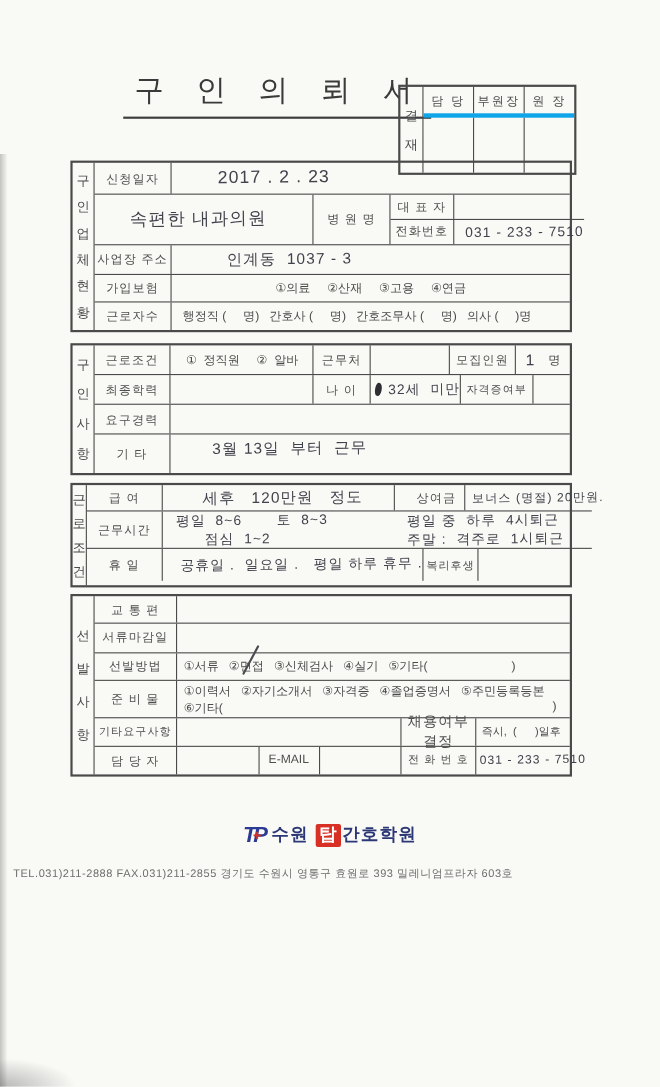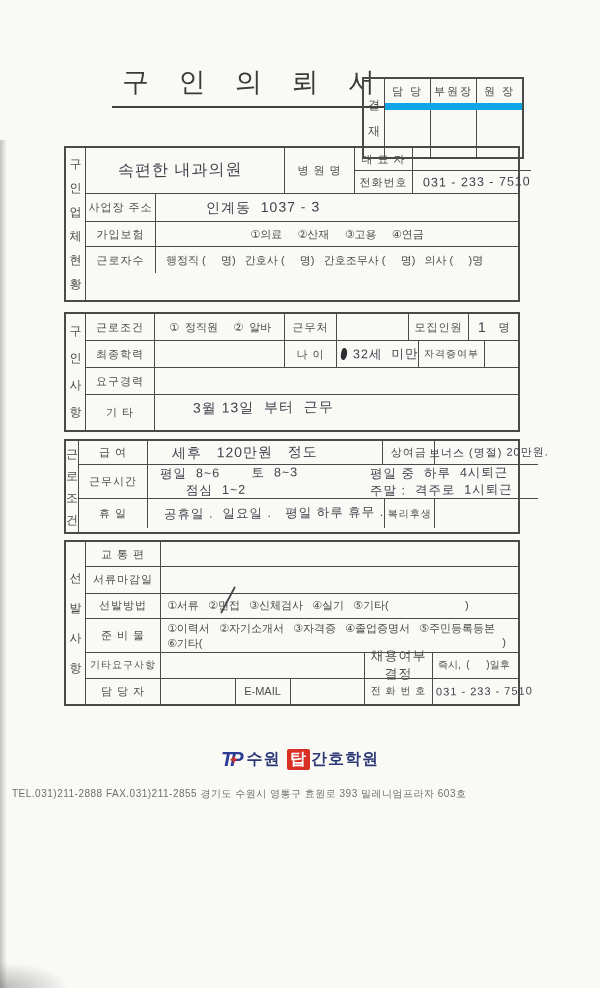--- a/index.html
+++ b/index.html
@@ -17,21 +17,21 @@
   
   .approval{
     position:absolute;left:362px;top:77px;width:158px;height:78px;
     border:2px solid #4a4a4a;display:flex;background:transparent;
   }
   .approval .stamp{
     width:20px;border-right:1px solid #4a4a4a;display:flex;align-items:center;justify-content:center;
     font-size:12px;white-space:pre-line;line-height:26px;text-align:center;color:#4a4a4a;
   }
   .approval .cols{flex:1;display:flex;flex-direction:column;}
-  .approval .hd{height:24px;display:flex;border-bottom:7px solid #0ea5e9;}
+  .approval .hd{height:24px;display:flex;border-bottom:4px solid #0ea5e9;}
   .approval .bd{flex:1;display:flex;}
   .approval .c{flex:1;border-right:1px solid #4a4a4a;display:flex;align-items:center;justify-content:center;font-size:11px;letter-spacing:2px;}
   .approval .c:last-child{border-right:none;}
   
   .tbl{position:absolute;border:2px solid #4a4a4a;display:flex;box-sizing:border-box;background:transparent;}
   .side{
     width:19px;border-right:1px solid #4a4a4a;display:flex;align-items:center;justify-content:center;
     font-size:12px;white-space:pre-line;text-align:center;color:#4a4a4a;
   }
   .rows{flex:1;display:flex;flex-direction:column;}
@@ -96,20 +96,26 @@
 </div>
 
 <div class="tbl" style="left:64px;top:146px;width:456px;height:156px;">
   <div class="side" style="line-height:24px;">구
 인
 업
 체
 현
 황</div>
   <div class="rows">
+    <div class="row" style="height:30px;">
+      <div class="cell lbl" style="width:70px;">신청일자</div>
+      <div class="cell val" style="flex:1;">
+          <span class="hw hw-lg" style="margin-left:32px;">2017 . 2 . 23</span>
+        </div>
+    </div>
     <div class="row" style="height:46px;">
       <div class="cell val" style="flex:1;">
           <span class="hw hw-lg" style="margin-left:22px;">속편한 내과의원</span>
         </div>
       <div class="cell lbl" style="width:70px;">병 원 명</div>
       <div class="cell" style="width:163px;padding:0;border-right:none;align-items:stretch;">
         <div style="flex:1;display:flex;flex-direction:column;">
           <div style="flex:1;display:flex;border-bottom:1px solid #4a4a4a;">
             <div class="cell lbl" style="width:58px;">대 표 자</div>
             <div class="cell" style="flex:1;"></div>
@@ -180,21 +186,21 @@
     </div>
   </div>
 </div>
 
 <div class="tbl" style="left:64px;top:439px;width:456px;height:95px;">
   <div class="side" style="line-height:22px;">근
 로
 조
 건</div>
   <div class="rows">
-    <div class="row" style="height:24px;">
+    <div class="row" style="height:24px;gap:12px;">
       <div class="cell lbl" style="width:69px;">급   여</div>
       <div class="cell val" style="flex:1;">
           <span class="hw" style="margin-left:14px;">세후   120만원   정도</span>
         </div>
       <div class="cell lbl" style="width:52px;">상여금</div>
       <div class="cell val" style="width:103px;padding-left:4px;justify-content:center;">
           <span class="hw" style="font-size:11px;">보너스 (명절) 20만원.</span>
         </div>
     </div>
     <div class="row" style="height:34px;">

